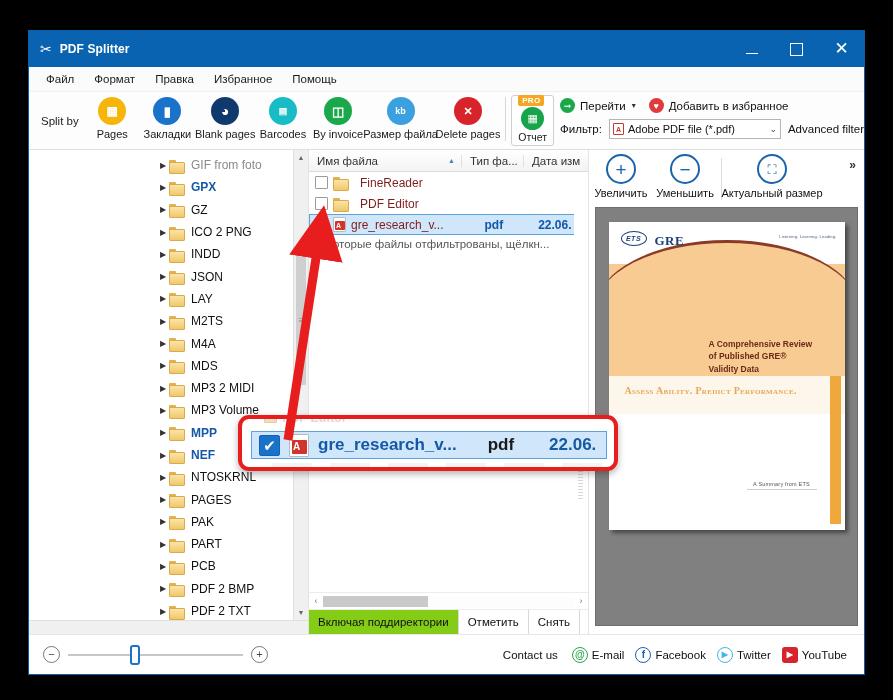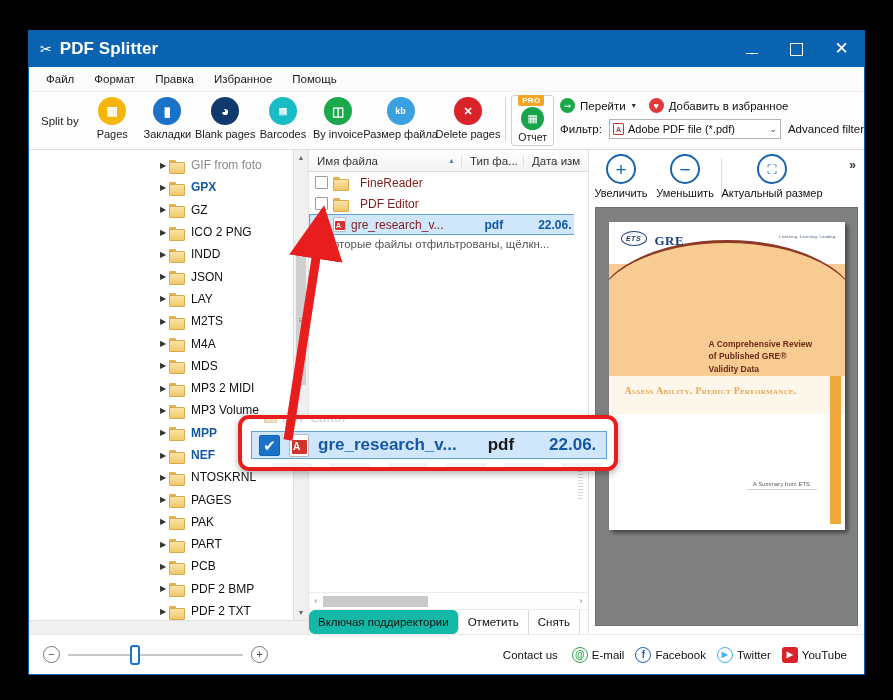--- a/index.html
+++ b/index.html
@@ -30,21 +30,21 @@
     height: 36px; background: #0a63b0;
     display: flex; align-items: center;
     flex: 0 0 auto;
     color: #fff;
   }
   .title-icon {
     margin-left: 11px; margin-right: 8px;
     font-size: 14px; color: #ffffff; line-height: 1;
   }
   .title-text {
-    font-size: 17px; font-weight: bold; letter-spacing: .1px;
+    font-size: 12px; font-weight: bold; letter-spacing: .1px;
     color: #ffffff;
   }
   .title-spacer { flex: 1 1 auto; }
   .win-btn {
     width: 45px; height: 36px;
     display: flex; align-items: center; justify-content: center;
     font-size: 14px; color: #fff;
   }
   .win-btn.min::after {
     content: ""; display: block; width: 12px; height: 1px; background: #fff;
@@ -306,21 +306,21 @@
   .list-btnbar {
     height: 25px; flex: 0 0 auto;
     display: flex; align-items: stretch;
     background: #fff; border-top: 1px solid #ececec;
   }
   .lbtn {
     display: flex; align-items: center; padding: 0 9px;
     font-size: 11.5px; color: #111; border-right: 1px solid #d8d8d8;
     white-space: nowrap;
   }
-  .lbtn.active { background: #14b8a6; border-radius: 6px; }
+  .lbtn.active { background: #84cc16; }
 
   
   .prev-pane {
     flex: 1 1 auto; display: flex; flex-direction: column;
     background: #fff; min-width: 0; position: relative;
   }
   .prev-toolbar {
     height: 57px; flex: 0 0 auto; background: #fff;
     display: flex; align-items: flex-start; padding-top: 4px;
     position: relative;

